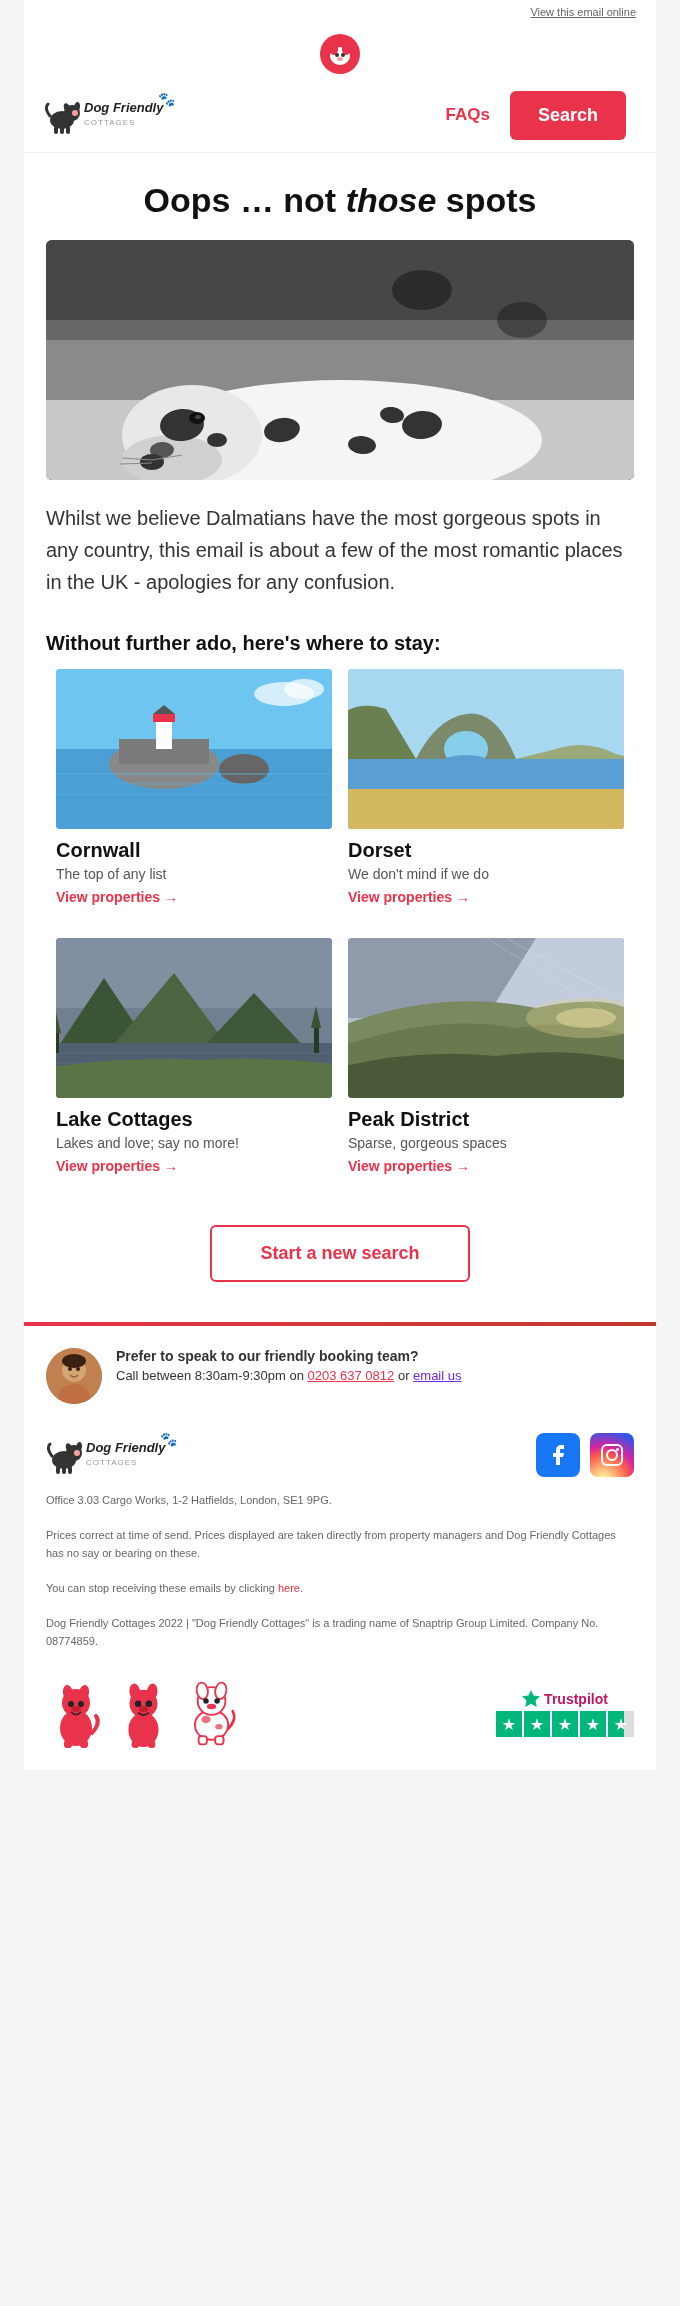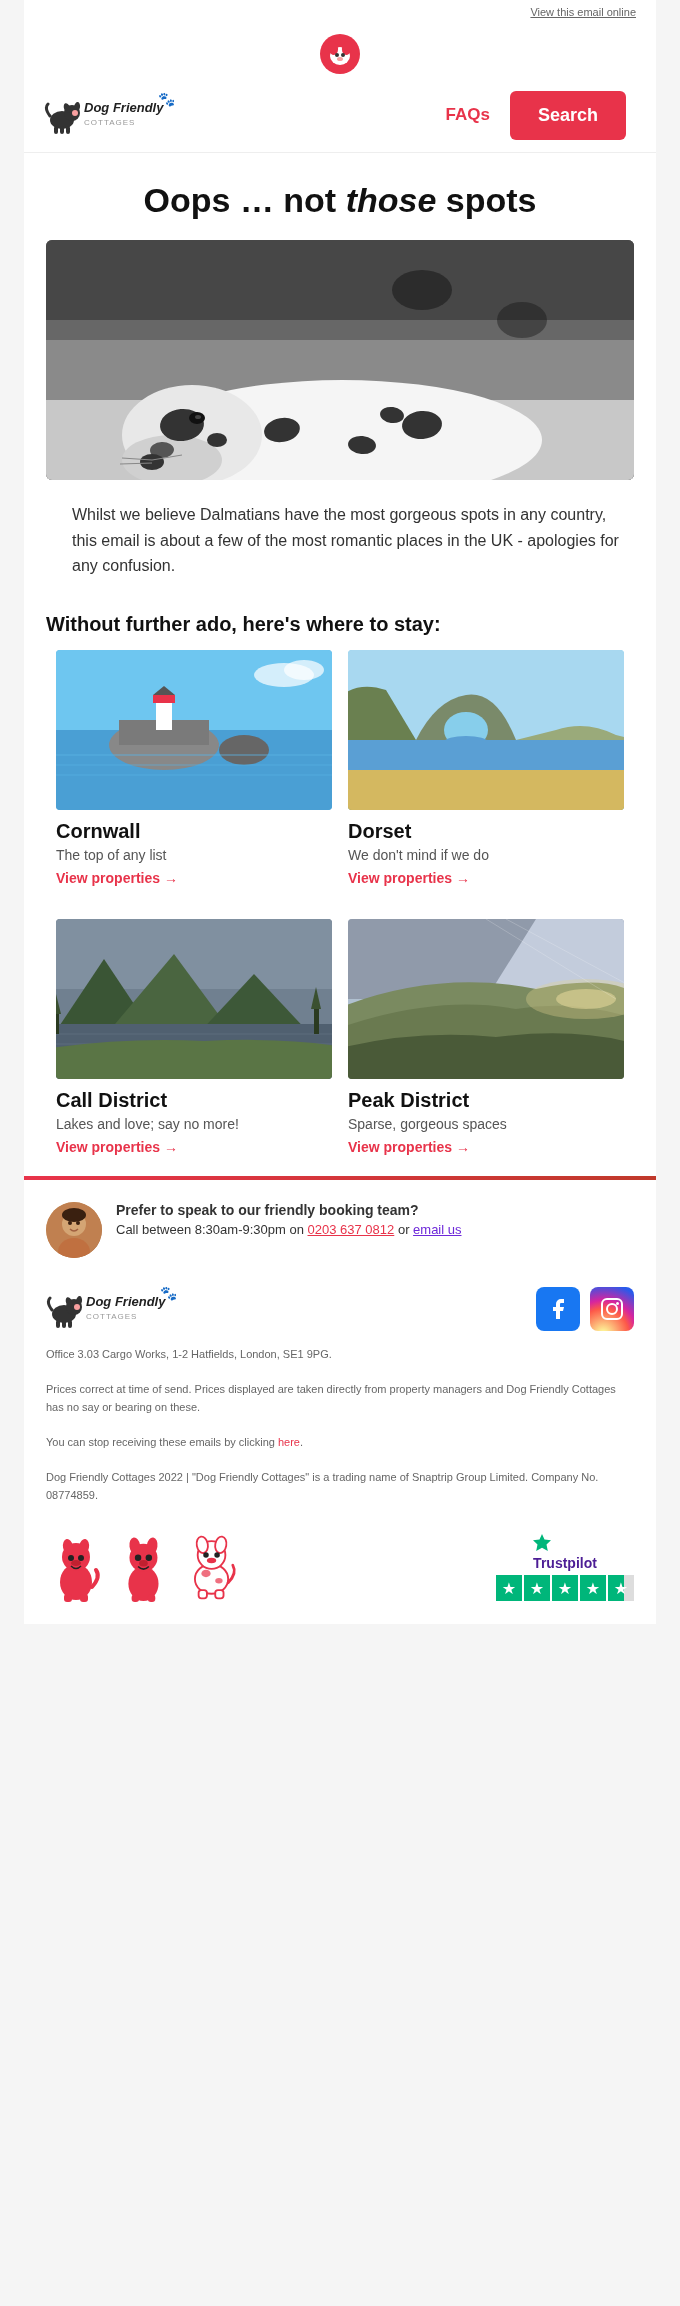--- a/index.html
+++ b/index.html
@@ -103,24 +103,23 @@
       align-items: flex-end;
       justify-content: center;
       overflow: hidden;
       position: relative;
     }
 
     
     .body-text {
       padding: 22px 22px 10px;
       background: #fff;
-      font-size: 16px;
+      font-size: 20px;
       color: #333;
       line-height: 1.6;
-      margin-left: 26px;
     }
 
     
     .section-heading {
       padding: 24px 22px 14px;
       background: #fff;
       font-size: 20px;
       font-weight: 900;
       color: #111;
     }
@@ -288,26 +287,25 @@
       height: 70px;
     }
     .trustpilot-area {
       display: flex;
       flex-direction: column;
       align-items: center;
       gap: 4px;
     }
     .trustpilot-logo {
       display: flex;
-      align-items: flex-start;
+      align-items: flex-end;
       gap: 4px;
       font-size: 14px;
-      color: #4c1d95;
+      color: #be185d;
       font-weight: bold;
-      flex-direction: column;
     }
     .tp-stars {
       display: flex;
       gap: 2px;
     }
     .tp-star-box {
       width: 26px;
       height: 26px;
       background: #00b67a;
       display: flex;
@@ -504,21 +502,21 @@
           <line x1="0" y1="135" x2="300" y2="135" stroke="#607080" stroke-width="1.5" opacity="0.5"></line>
 
           <path d="M0,130 Q80,118 160,122 Q240,118 300,128 L300,160 L0,160 Z" fill="#5a7545"></path>
 
           <rect x="10" y="95" width="5" height="20" fill="#2a3a20"></rect>
           <polygon points="7,95 12,75 17,95" fill="#3a5030"></polygon>
           <rect x="270" y="90" width="5" height="25" fill="#2a3a20"></rect>
           <polygon points="267,90 272,68 277,90" fill="#3a5030"></polygon>
         </svg>
       </div>
-      <div class="property-name">Call District</div>
+      <div class="property-name">Lake Cottages</div>
       <div class="property-tagline">Lakes and love; say no more!</div>
       <a class="view-properties-link">View properties →</a>
     </div>
 
     <div class="property-card" style="padding: 0 0 20px 8px;">
       <div class="property-image">
         <svg width="100%" height="160" viewBox="0 0 300 160" preserveAspectRatio="xMidYMid slice">
           <rect width="300" height="160" fill="#b0c0d0"></rect>
 
           <rect width="300" height="80" fill="#909aaa"></rect>
@@ -536,20 +534,23 @@
           <line x1="150" y1="0" x2="280" y2="80" stroke="#fff" stroke-width="1" opacity="0.2"></line>
           <line x1="170" y1="0" x2="300" y2="70" stroke="#fff" stroke-width="1" opacity="0.2"></line>
         </svg>
       </div>
       <div class="property-name">Peak District</div>
       <div class="property-tagline">Sparse, gorgeous spaces</div>
       <a class="view-properties-link">View properties →</a>
     </div>
   </div>
 
+  <div class="cta-section">
+    <button class="cta-btn">Start a new search</button>
+  </div>
 
   <div class="red-divider"></div>
 
   <div class="booking-team">
     <div class="avatar-circle">
       <svg width="56" height="56" viewBox="0 0 56 56">
         <circle cx="28" cy="28" r="28" fill="#c08050"></circle>
 
         <circle cx="28" cy="22" r="12" fill="#d4a574"></circle>
 

